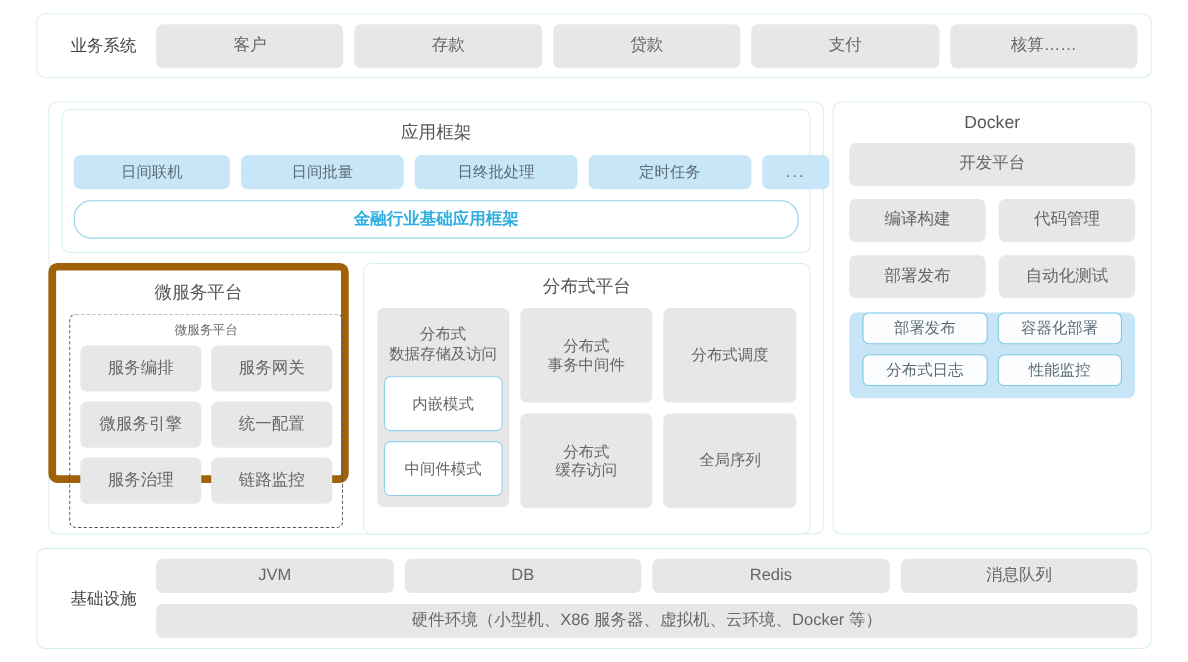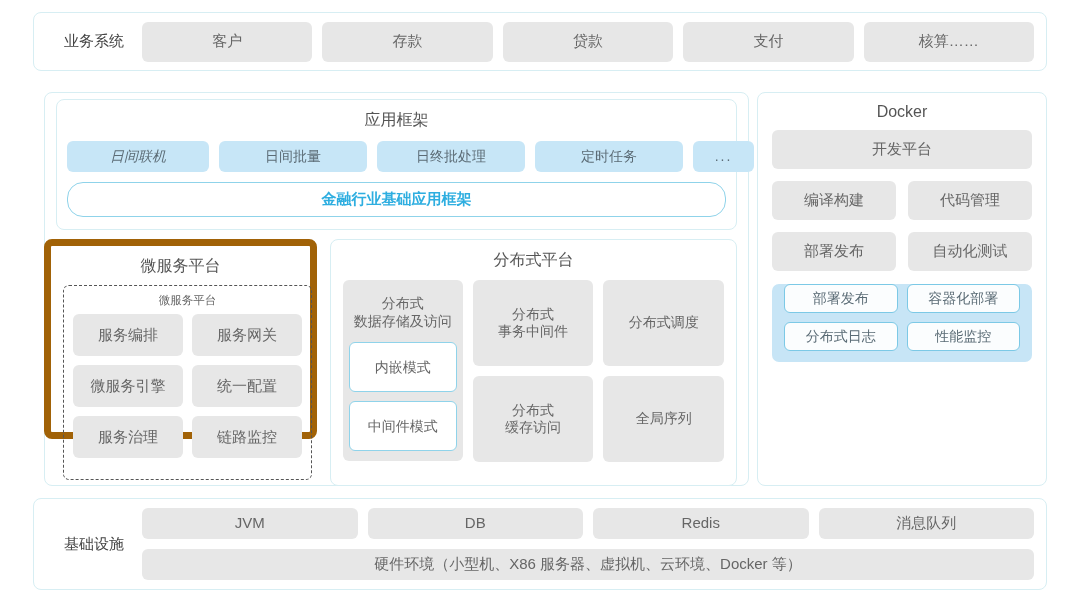--- a/index.html
+++ b/index.html
@@ -67,21 +67,21 @@
     padding: 0;
   }
   .appframe {
     position: absolute; left: 56px; top: 99px;
     width: 681px; height: 131px;
     border: 1px solid #d7eef3; border-radius: 8px; background: #fff;
     padding: 0 10px;
   }
   .appframe .tiles-row { display: flex; gap: 10px; margin-top: 1px; }
   .appframe .tiles-row .tile { height: 31px; font-size: 14px; }
-  .appframe .t1 { flex: 0 0 142px; font-style: italic; }
+  .appframe .t1 { flex: 0 0 142px; }
   .appframe .t2 { flex: 0 0 148px; }
   .appframe .t3 { flex: 0 0 148px; }
   .appframe .t4 { flex: 0 0 148px; }
   .appframe .t5 { flex: 0 0 61px; font-size: 13px; letter-spacing: 2px; }
   .appframe .banner {
     margin-top: 10px; height: 35px;
     border: 1px solid #8fd3ea; border-radius: 16px; background: #fff;
     display: flex; align-items: center; justify-content: center;
     color: #2eaee0; font-size: 15px; font-weight: bold;
   }

